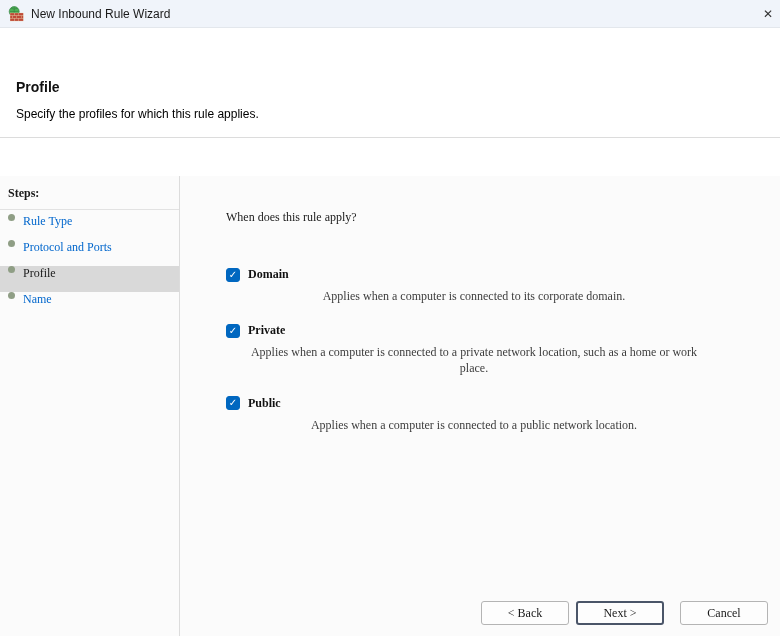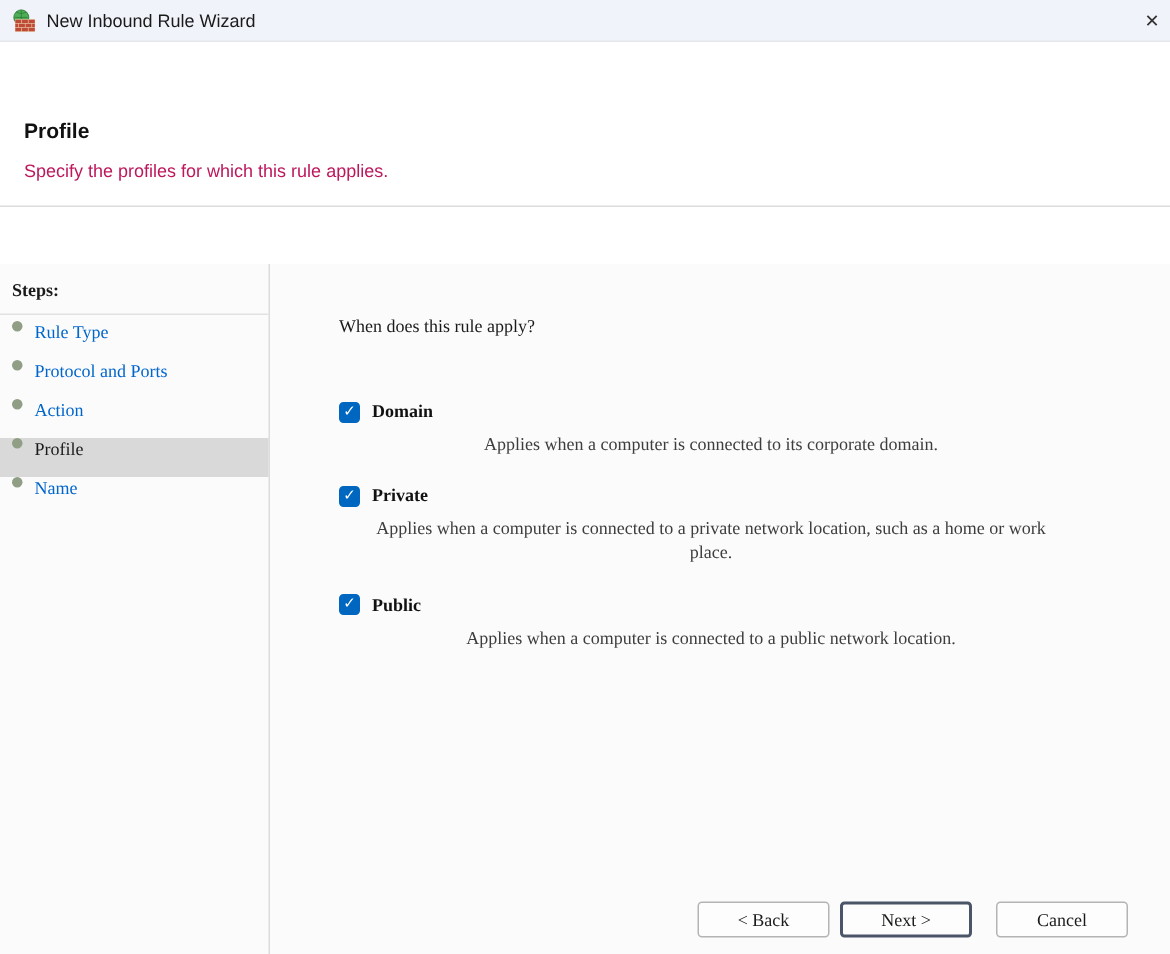--- a/index.html
+++ b/index.html
@@ -33,21 +33,21 @@
   }
 
   
   .header {
     height: 72px; flex: 0 0 72px;
     background: #ffffff;
     border-bottom: 1px solid #dcdcdc;
     padding: 13px 16px;
   }
   .page-title { font-size: 14px; font-weight: bold; color: #111; margin-bottom: 12px; }
-  .page-subtitle { font-size: 12px; color: #be185d; }
+  .page-subtitle { font-size: 12px; color: #000000; }
 
   
   .body { flex: 1; display: flex; background: #fbfbfb; position: relative; font-family: Liberation Serif, serif; }
 
   
   .sidebar {
     width: 180px; flex: 0 0 180px;
     border-right: 1px solid #dcdcdc;
     padding-top: 8px;
   }
@@ -94,21 +94,21 @@
   .option-label { font-weight: bold; font-size: 12px; color: #111; }
   .option-desc {
     margin: 6px 0 0 22px;
     font-size: 12px; color: #3d3d3d;
     max-width: 452px; line-height: 1.35; text-align: center;
   }
 
   
   .footer {
     position: absolute;
-    bottom: 11px; right: 28px;
+    bottom: 11px; right: 12px;
     display: flex; align-items: center;
   }
   .btn {
     width: 88px; height: 24px;
     background: #fdfdfd;
     border: 1px solid #b4b4b4;
     border-radius: 3px;
     font-family: inherit; font-size: 12px; color: #1a1a1a;
     cursor: pointer;
   }
@@ -158,24 +158,20 @@
       <div class="steps-heading">Steps:</div>
       <ul class="step-list">
         <li class="step-item">
           <span class="bullet"></span>
           <span class="step-label">Rule Type</span>
         </li>
         <li class="step-item">
           <span class="bullet"></span>
           <span class="step-label">Protocol and Ports</span>
         </li>
-        <li class="step-item">
-          <span class="bullet"></span>
-          <span class="step-label">Action</span>
-        </li>
         <li class="step-item active">
           <span class="bullet"></span>
           <span class="step-label">Profile</span>
         </li>
         <li class="step-item">
           <span class="bullet"></span>
           <span class="step-label">Name</span>
         </li>
       </ul>
     </div>

